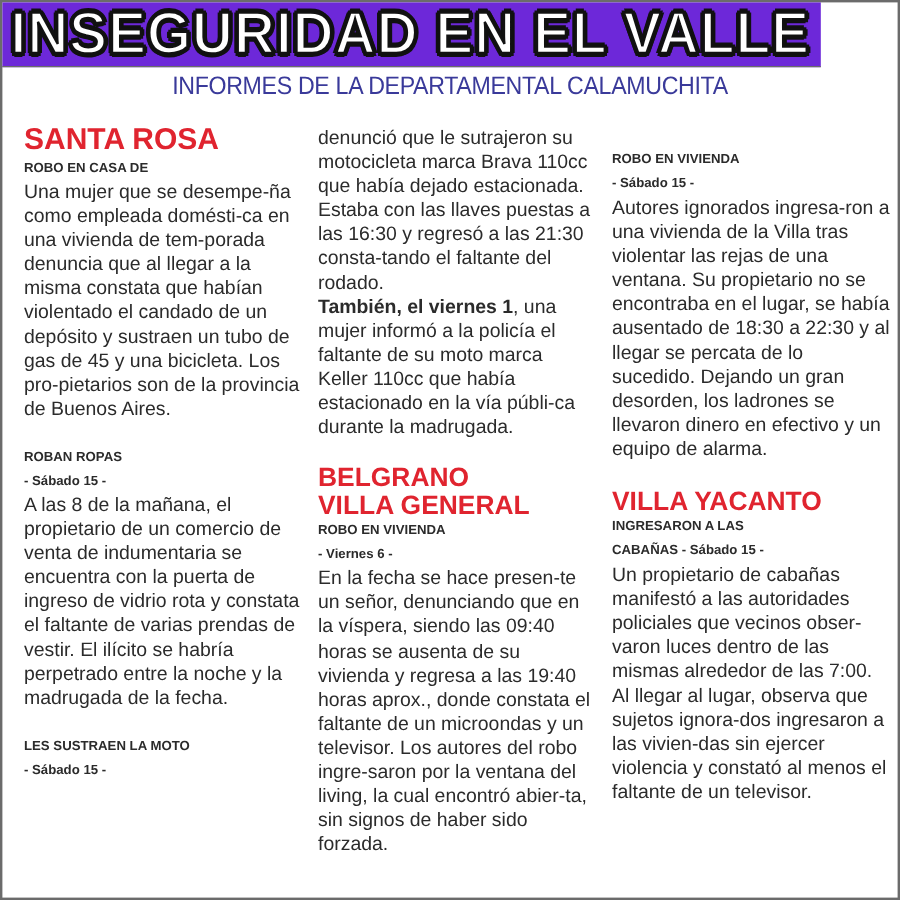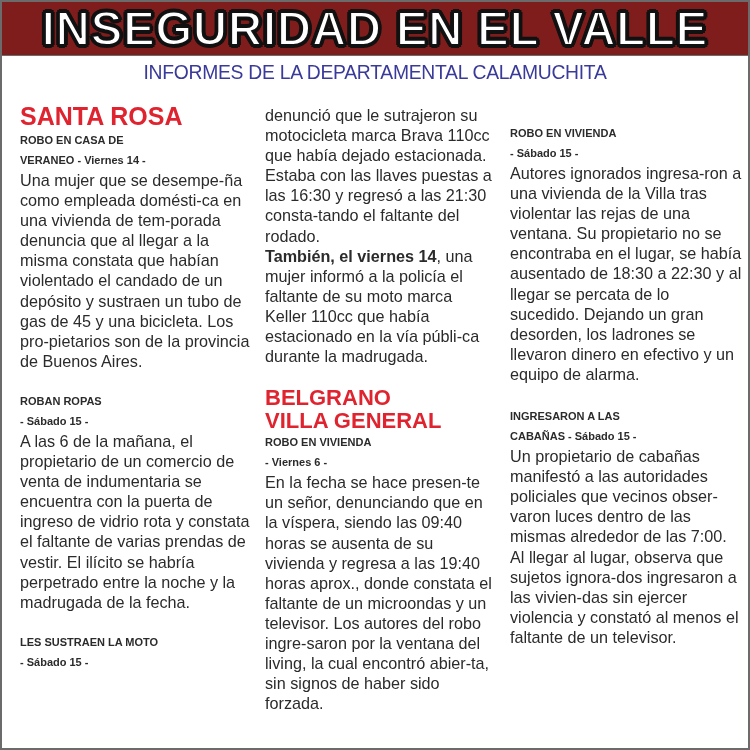--- a/index.html
+++ b/index.html
@@ -10,24 +10,24 @@
     position: relative;
   }
   .page {
     position: absolute; left: 0; top: 0;
     width: 746px; height: 746px;
     border: 2px solid #6b6b6b;
     background: #fff;
   }
   .banner {
     position: absolute; left: 0; top: 0;
-    width: 746px; height: 53px;
-    background: #7f1d1d;
+    width: 682px; height: 53px;
+    background: #6d28d9;
     border-bottom: 1px solid #6b6b6b;
-    display: flex; align-items: center; justify-content: center;
+    display: flex; align-items: center; 
   }
   .banner-title {
     font-family: "Liberation Sans", sans-serif;
     font-weight: 900;
     font-size: 48px;
     letter-spacing: 1px;
     color: #ffffff;
     line-height: 1;
     transform: scaleX(0.98) scaleY(1.02);
     -webkit-text-stroke: 2px #111;
@@ -78,58 +78,58 @@
 
   <div class="banner">
     <div class="banner-title">INSEGURIDAD EN EL VALLE</div>
   </div>
   <div class="subtitle">INFORMES DE LA DEPARTAMENTAL CALAMUCHITA</div>
 
   <div class="col col1">
     <div class="place">SANTA ROSA</div>
     <div class="head">
       <div>ROBO EN CASA DE</div>
-      <div>VERANEO - Viernes 14 -</div>
     </div>
     <p>Una mujer que se desempe-ña como empleada domésti-ca en una vivienda de tem-porada denuncia que al llegar a la misma constata que habían violentado el candado de un depósito y sustraen un tubo de gas de 45 y una bicicleta. Los pro-pietarios son de la provincia de Buenos Aires.</p>
     <div class="gap"></div>
     <div class="head">
       <div>ROBAN ROPAS</div>
       <div>- Sábado 15 -</div>
     </div>
-    <p>A las 6 de la mañana, el propietario de un comercio de venta de indumentaria se encuentra con la puerta de ingreso de vidrio rota y constata el faltante de varias prendas de vestir. El  ilícito se habría perpetrado entre la noche y la madrugada de la fecha.</p>
+    <p>A las 8 de la mañana, el propietario de un comercio de venta de indumentaria se encuentra con la puerta de ingreso de vidrio rota y constata el faltante de varias prendas de vestir. El  ilícito se habría perpetrado entre la noche y la madrugada de la fecha.</p>
     <div class="gap"></div>
     <div class="head">
       <div>LES SUSTRAEN LA MOTO</div>
       <div>- Sábado 15 -</div>
     </div>
   </div>
 
   <div class="col col2">
     <p>denunció que le sutrajeron su motocicleta marca Brava 110cc que había dejado estacionada. Estaba con las llaves puestas a las 16:30 y regresó a las 21:30 consta-tando el faltante del rodado.</p>
-    <p><b class="inline">También, el viernes 14</b><span>, una mujer informó a la policía el faltante de su moto marca Keller 110cc que había estacionado en la vía públi-ca durante la madrugada.</span></p>
+    <p><b class="inline">También, el viernes 1</b><span>, una mujer informó a la policía el faltante de su moto marca Keller 110cc que había estacionado en la vía públi-ca durante la madrugada.</span></p>
     <div style="height:20px"></div>
     <div class="place small">
       <div>BELGRANO</div>
       <div>VILLA GENERAL</div>
     </div>
     <div class="head">
       <div>ROBO EN VIVIENDA</div>
       <div>- Viernes 6 -</div>
     </div>
     <p>En la fecha se hace presen-te un señor, denunciando que en la víspera, siendo las 09:40 horas se ausenta de su vivienda y regresa a las 19:40 horas aprox., donde constata el faltante de un microondas y un televisor. Los autores del robo ingre-saron por la ventana del living, la cual encontró abier-ta, sin signos de haber sido forzada.</p>
   </div>
 
   <div class="col col3">
     <div class="head">
       <div>ROBO EN VIVIENDA</div>
       <div>- Sábado 15 -</div>
     </div>
     <p>Autores ignorados ingresa-ron a una vivienda de la Villa tras violentar las rejas de una ventana. Su propietario no se encontraba en el lugar, se había ausentado de 18:30 a 22:30 y al llegar se percata de lo sucedido. Dejando un gran desorden, los ladrones se llevaron dinero en efectivo y un equipo de alarma.</p>
     <div style="height:22px"></div>
+    <div class="place small">VILLA YACANTO</div>
     <div class="head">
       <div>INGRESARON A LAS</div>
       <div>CABAÑAS - Sábado 15 -</div>
     </div>
     <p>Un propietario de cabañas manifestó a las autoridades policiales que vecinos obser-varon luces dentro de las mismas alrededor de las 7:00. Al llegar al lugar, observa que sujetos ignora-dos ingresaron a las vivien-das sin ejercer violencia y constató al menos el faltante de un televisor.</p>
   </div>
 
 </div>
 
 </body></html>

